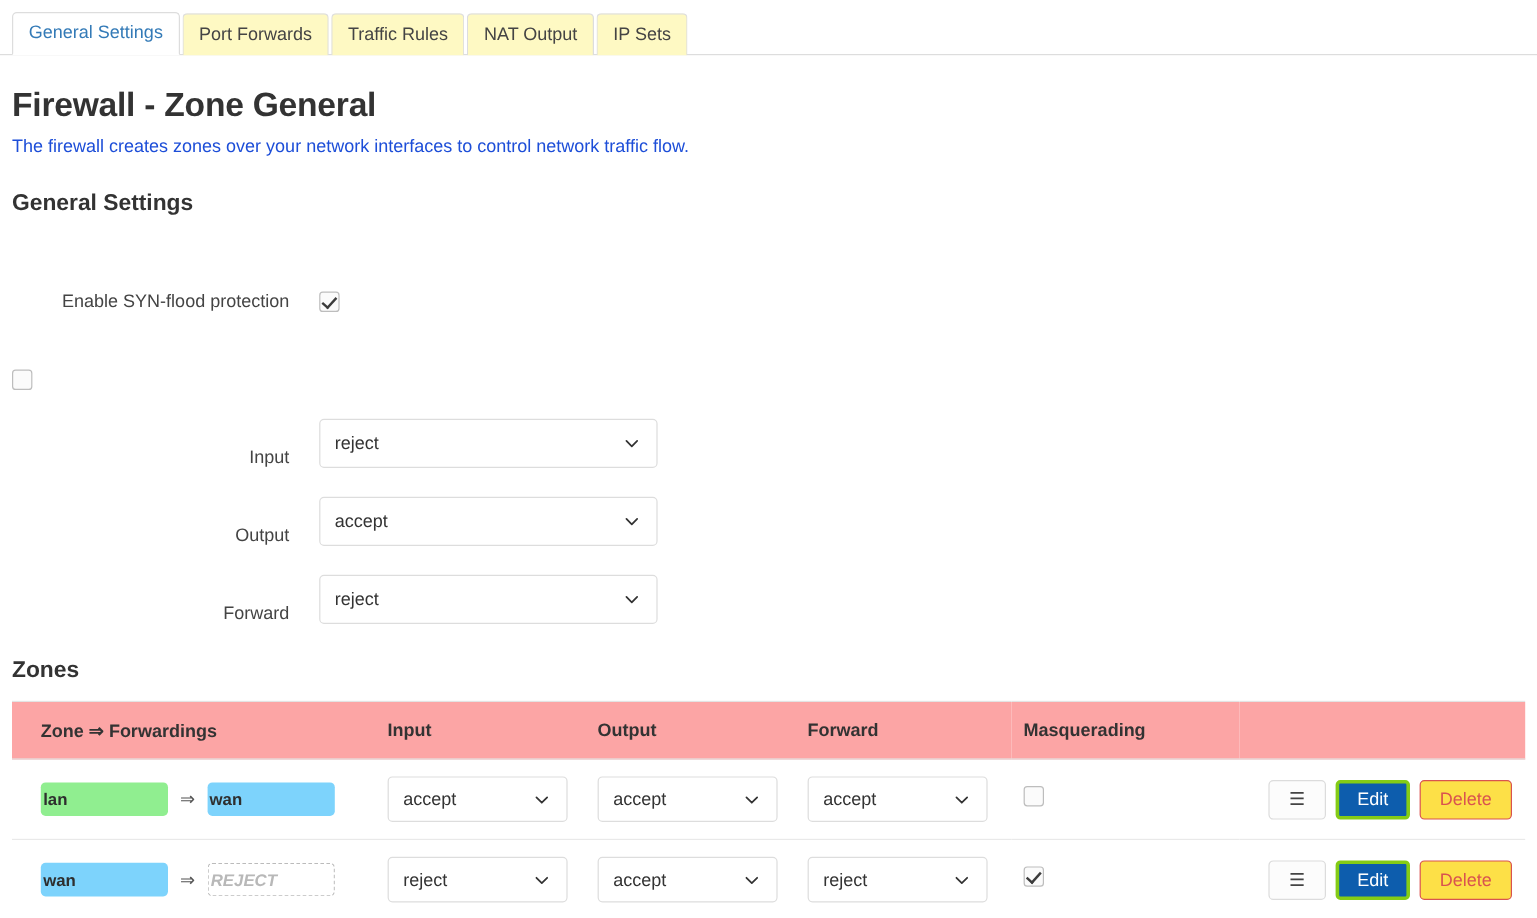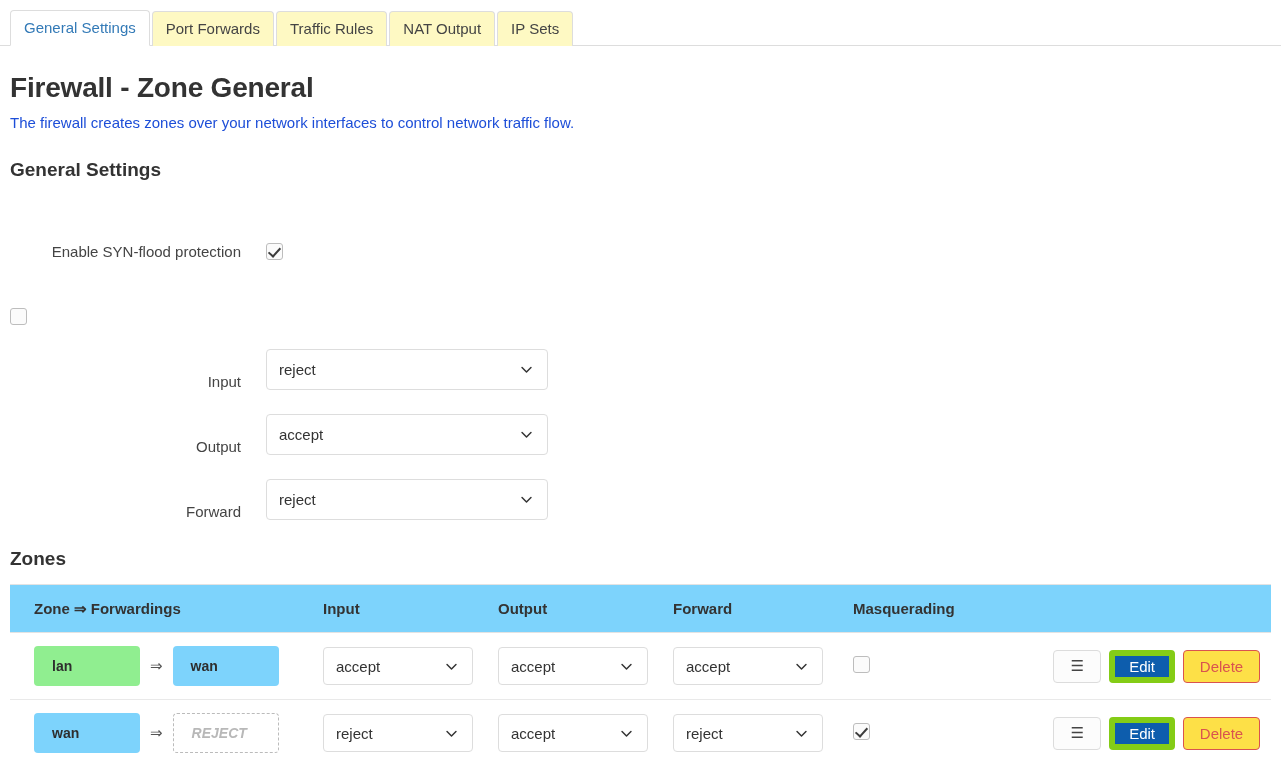--- a/index.html
+++ b/index.html
@@ -122,21 +122,21 @@
   .chev svg { display: block; }
 
   
   .zones-wrap { margin-top: 14px; }
   table.zones {
     width: 1261px;
     border-collapse: collapse;
     table-layout: fixed;
   }
   table.zones thead th {
-    background: #7dd3fc;
+    background: #fca5a5;
     border-top: 1px solid #e3e3e3;
     border-bottom: 1px solid #e3e3e3;
     font-size: 15px;
     font-weight: bold;
     color: #333;
     text-align: left;
     height: 48px;
     padding: 0 0 0 0;
     vertical-align: middle;
   }
@@ -157,22 +157,22 @@
   thead .col-input { padding-left: 8px !important; }
   thead .col-output { padding-left: 8px !important; }
   thead .col-fwd { padding-left: 8px !important; }
   thead .col-masq { padding-left: 10px !important; }
 
   .zone-cell { display: flex; align-items: center; gap: 10px; }
   .badge {
     display: inline-flex;
     align-items: center;
     min-width: 106px;
-    height: 40px;
-    padding: 0 18px;
+    height: 28px;
+    padding: 0 2px;
     border-radius: 4px;
     font-size: 14px;
     font-weight: bold;
     color: #2e2e2e;
     cursor: pointer;
   }
   .badge.green { background: #90ee90; }
   .badge.red   { background: #7dd3fc; }
   .badge.empty {
     background: transparent;
@@ -208,21 +208,21 @@
   .btn-menu {
     width: 48px;
     padding: 0;
     background: #fcfcfc;
     border: 1px solid #dcdcdc;
     color: #444;
     font-size: 15px;
   }
   .btn-edit {
     background: #0d5dad;
-    border: 6px solid #84cc16;
+    border: 3px solid #84cc16;
     color: #ffffff;
     min-width: 62px;
   }
   .btn-delete {
     background: #fde047;
     border: 1px solid #d9534f;
     color: #d9534f;
     min-width: 77px;
   }
 </style>

